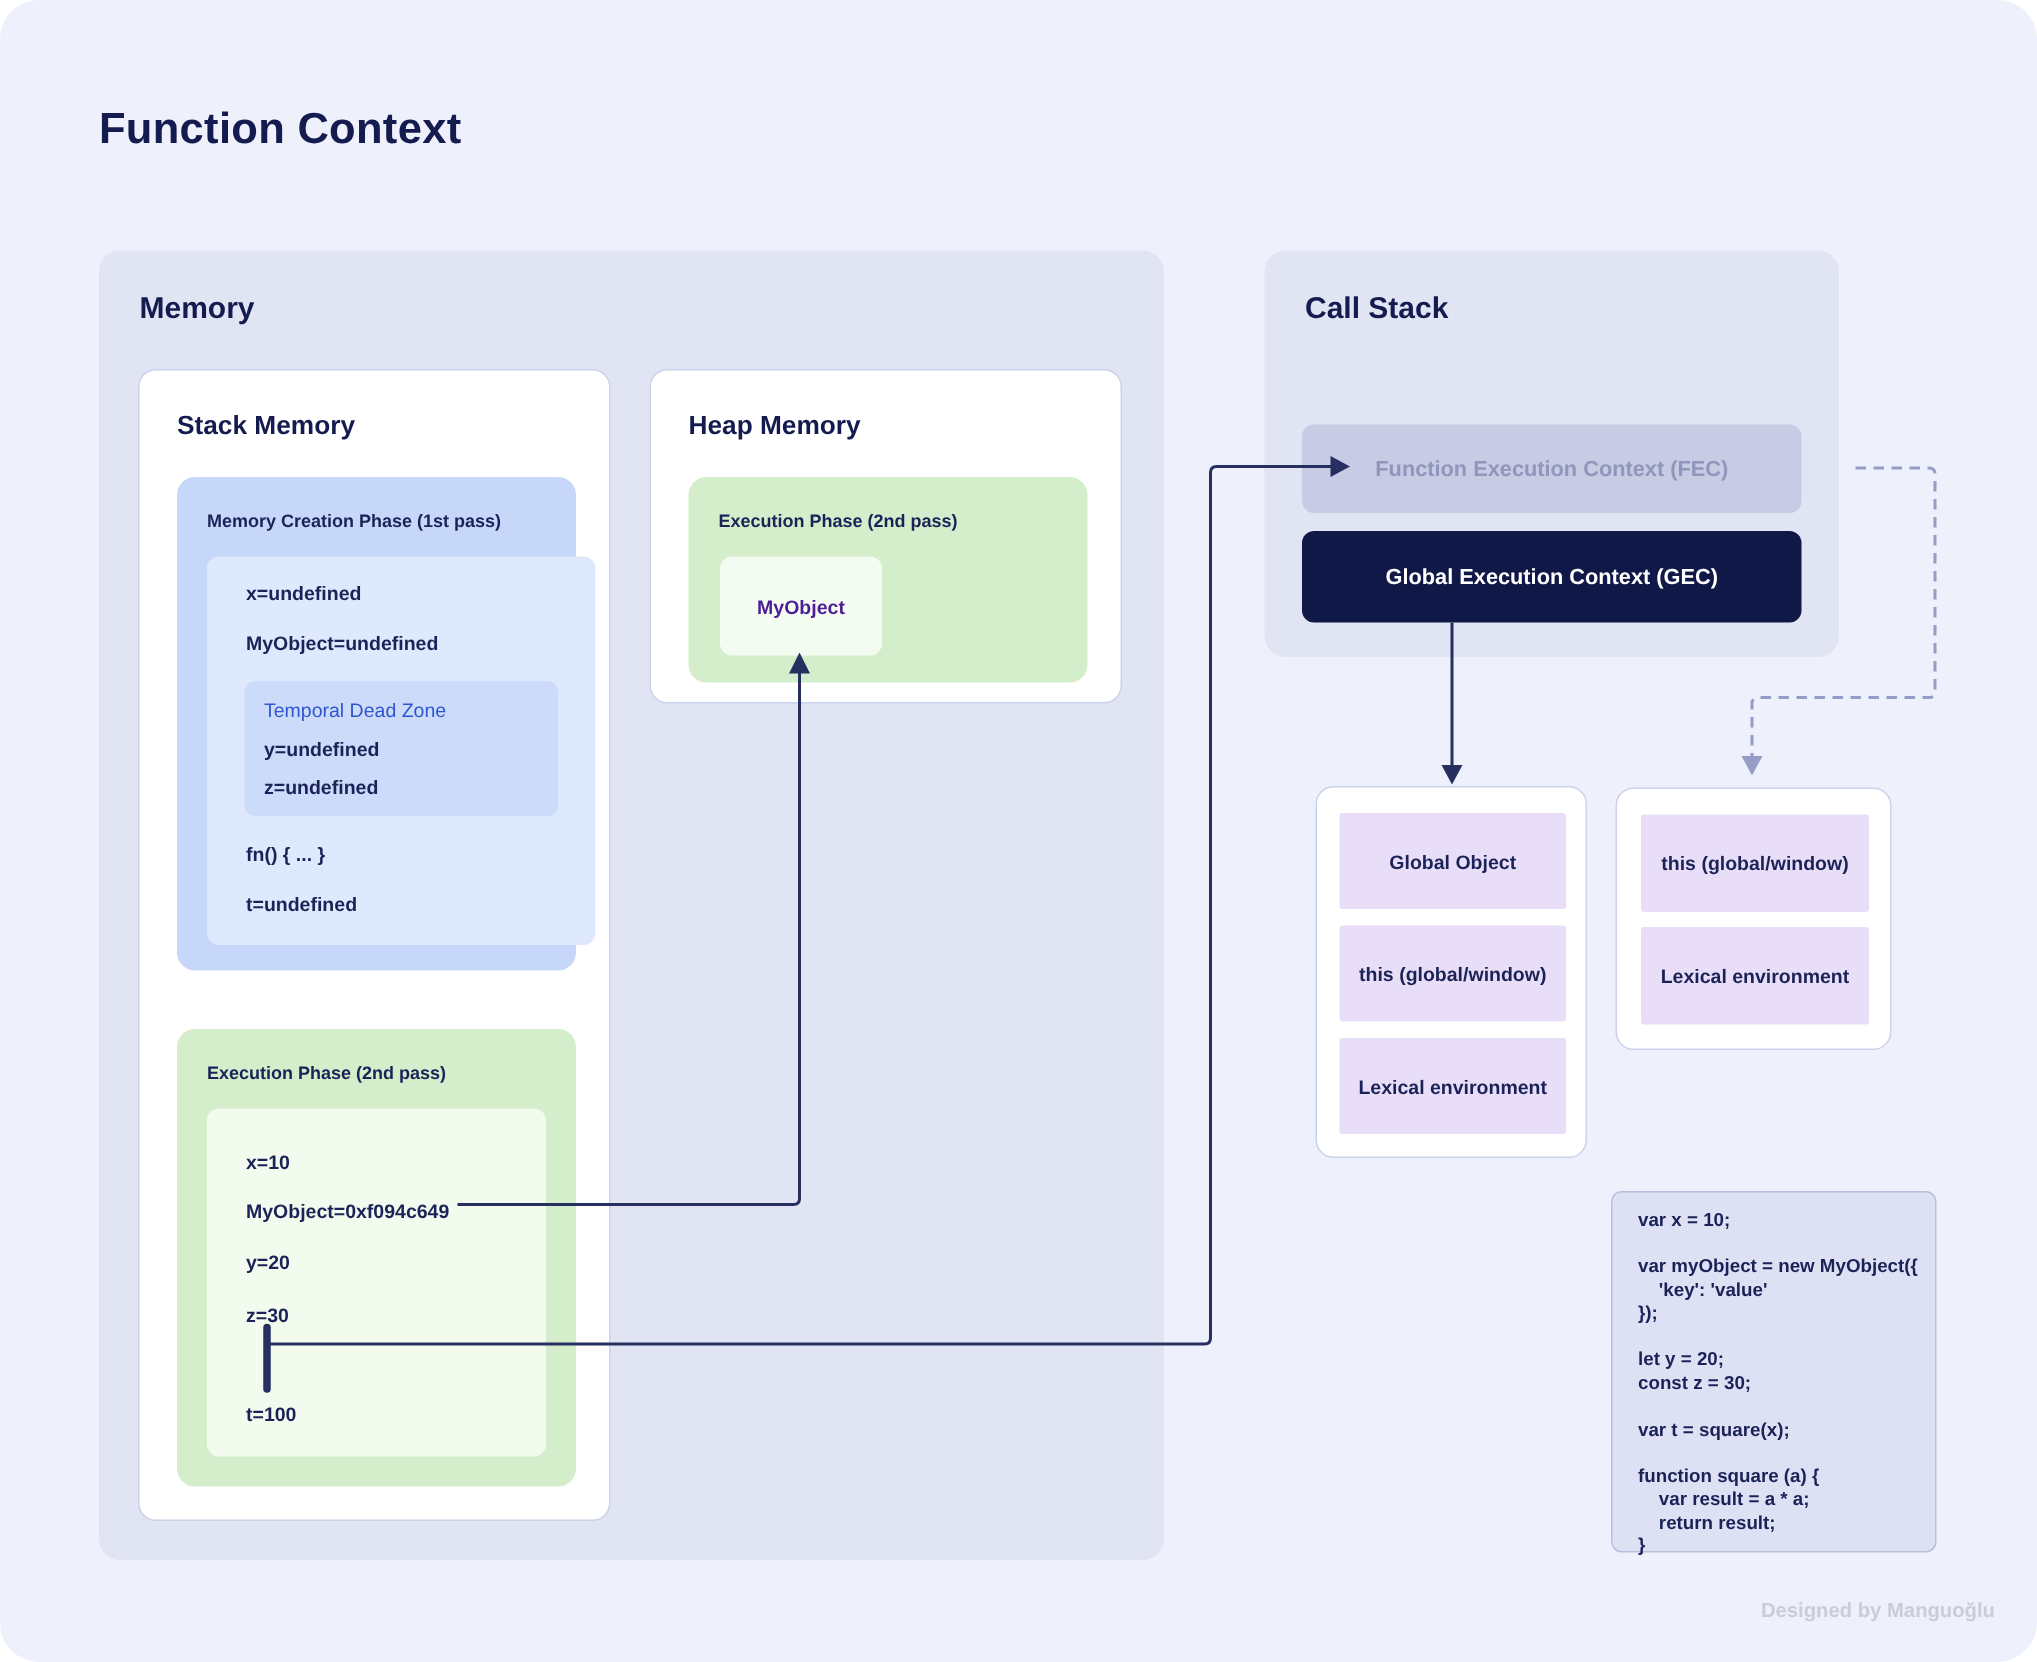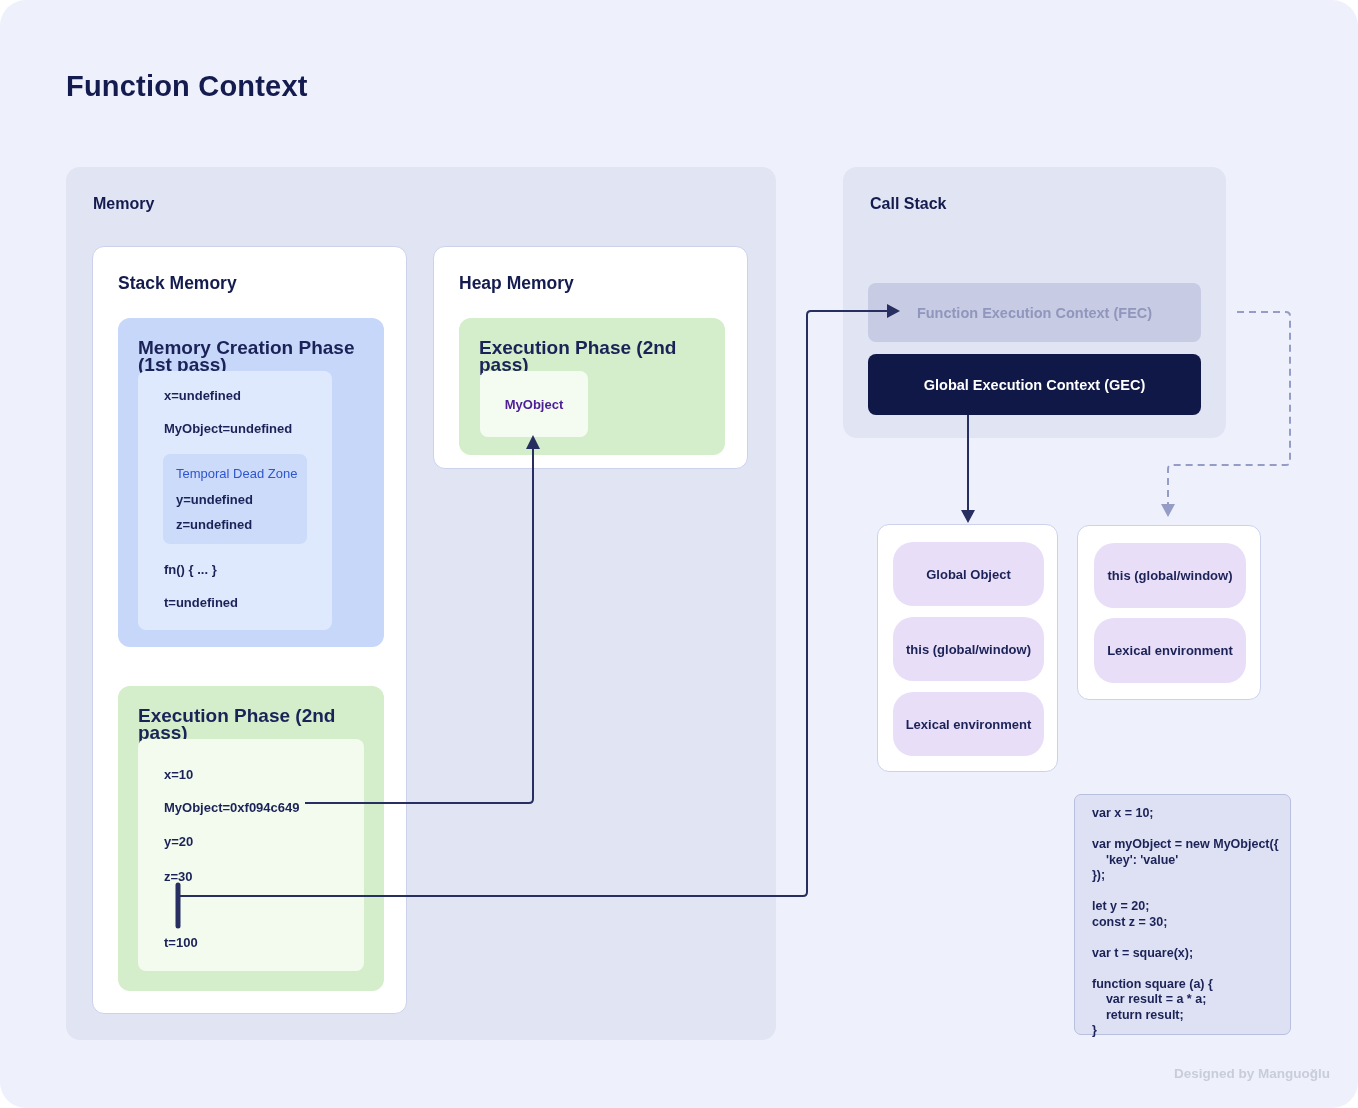--- a/index.html
+++ b/index.html
@@ -22,21 +22,21 @@
     font-size: 29px; font-weight: 700; letter-spacing: 0.2px;
     color: #141b4e;
   }
   .panel {
     position: absolute;
     background: #e1e4f3;
     border-radius: 14px;
   }
   .panel-heading {
     position: absolute; left: 27px; top: 28px;
-    font-size: 16px; font-weight: 600; color: #141b4e;
+    font-size: 20px; font-weight: 600; color: #141b4e;
   }
   .memory-panel { left: 66px; top: 167px; width: 710px; height: 873px; }
   .callstack-panel { left: 843px; top: 167px; width: 383px; height: 271px; }
 
   .white-card {
     position: absolute;
     background: #ffffff;
     border: 1px solid #ccd2ec;
     border-radius: 12px;
   }
@@ -45,21 +45,21 @@
     font-size: 17.5px; font-weight: 700; color: #141b4e;
   }
   .stack-card  { left: 26px; top: 79px;  width: 315px; height: 768px; padding-left: 24px; }
   .heap-card   { left: 367px; top: 79px; width: 315px; height: 223px; }
 
   .phase-card { position: absolute; border-radius: 12px; }
   .phase-blue  { background: #c7d7f9; }
   .phase-green { background: #d4edca; }
   .phase-title {
     margin: 21px 20px 0 20px;
-    font-size: 19px; font-weight: 700; color: #1b2257;
+    font-size: 12px; font-weight: 700; color: #1b2257;
     line-height: 17px;
   }
   .inner-box {
     position: absolute; left: 20px;
     border-radius: 8px;
   }
   .inner-blue  { background: #dfe9fd; }
   .inner-green { background: #f3fbef; }
   .mem-item {
     font-size: 13px; font-weight: 600; color: #1b2257;
@@ -105,21 +105,21 @@
   .result-card {
     position: absolute;
     background: #ffffff;
     border: 1px solid #ccd2ec;
     border-radius: 12px;
   }
   .gec-detail { left: 877px; top: 524px; width: 181px; height: 248px; }
   .fec-detail { left: 1077px; top: 525px; width: 184px; height: 175px; }
   .purple-box {
     position: absolute; left: 15px; width: 151px; height: 64px;
-    background: #e9def8; border-radius: 20px;
+    background: #e9def8; border-radius: 2px;
     display: flex; align-items: center; justify-content: center;
     text-align: center;
     font-size: 13px; font-weight: 600; color: #1b2257;
   }
 
   .code-box {
     position: absolute; left: 1074px; top: 794px;
     width: 217px; height: 241px;
     background: #dde1f3;
     border: 1px solid #b9c0de;
@@ -149,21 +149,21 @@
   <div class="page-title">Function Context</div>
 
   <section class="panel memory-panel">
     <div class="panel-heading">Memory</div>
 
     <div class="white-card stack-card">
       <div class="card-heading">Stack Memory</div>
 
       <div class="phase-card phase-blue" style="left:25px; top:71px; width:266px; height:329px;">
         <div class="phase-title">Memory Creation Phase (1st pass)</div>
-        <div class="inner-box inner-blue" style="top:53px; width:194px; height:259px; padding-top:17px;">
+        <div class="inner-box inner-blue" style="top:53px; width:259px; height:259px; padding-top:17px;">
           <div class="mem-item">x=undefined</div>
           <div class="mem-item" style="margin-bottom:0;">MyObject=undefined</div>
           <div class="tdz-box">
             <div class="tdz-title">Temporal Dead Zone</div>
             <div class="tdz-item">y=undefined</div>
             <div class="tdz-item">z=undefined</div>
           </div>
           <div class="mem-item">fn() { ... }</div>
           <div class="mem-item">t=undefined</div>
         </div>

